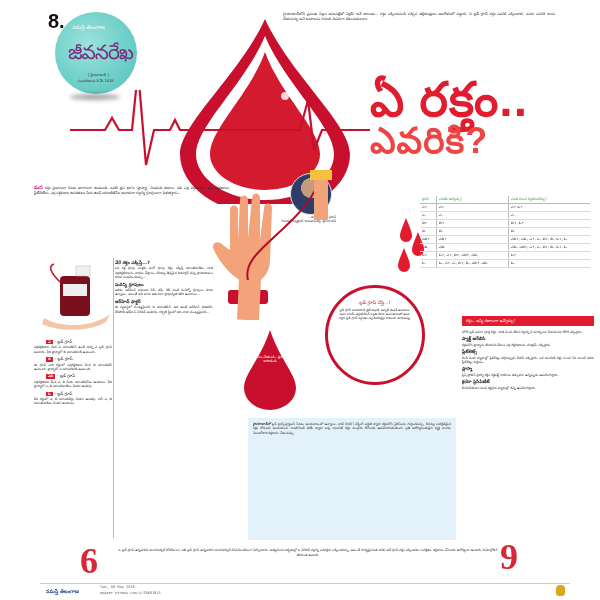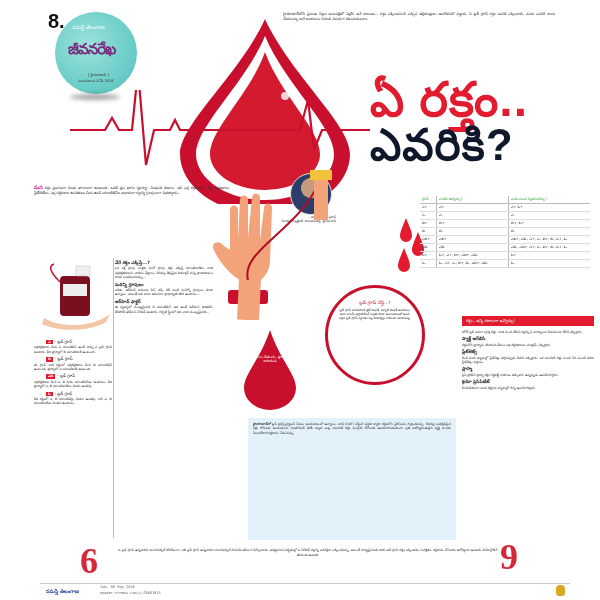--- a/index.html
+++ b/index.html
@@ -5,26 +5,26 @@
   * { box-sizing: border-box; margin: 0; padding: 0; }
   html, body { width: 600px; height: 600px; background: #ffffff; overflow: hidden; }
   body { font-family: "DejaVu Sans", sans-serif; color: #222; position: relative; }
   .abs { position: absolute; }
   .tiny { font-size: 3.2px; line-height: 4.4px; color: #333; text-align: justify; }
   .small { font-size: 3.6px; line-height: 4.8px; color: #333; text-align: justify; }
   .page-num { left: 48px; top: 10px; font-size: 20px; font-weight: bold; color: #111; font-family: "Liberation Sans", sans-serif; }
   .logo-circle { left: 55px; top: 12px; width: 82px; height: 82px; border-radius: 50%; background: radial-gradient(circle at 40% 40%, #9be3dc, #4fbfba); }
   .logo-shadow { left: 70px; top: 94px; width: 50px; height: 6px; border-radius: 50%; background: rgba(0,0,0,0.35); filter: blur(2px); }
   .logo-sub { left: 72px; top: 24px; font-size: 5px; color: #fff; font-style: italic; }
-  .logo-title { left: 68px; top: 40px; font-size: 15px; font-weight: bold; color: #7a2a7e; letter-spacing: -1px; }
+  .logo-title { left: 68px; top: 40px; font-size: 20px; font-weight: normal; color: #7a2a7e; letter-spacing: -1px; }
   .logo-city { left: 88px; top: 73px; font-size: 3.5px; color: #333; }
   .logo-date { left: 78px; top: 79px; font-size: 3.5px; color: #333; }
   .intro-text { left: 283px; top: 12px; width: 272px; }
   .headline1 { left: 370px; top: 72px; font-size: 48px; font-weight: bold; color: #e31b2e; font-family: "Liberation Sans", sans-serif; letter-spacing: 1px; }
-  .headline2 { left: 370px; top: 120px; font-size: 44px; font-weight: bold; color: #0f172a; font-family: "Liberation Sans", sans-serif; letter-spacing: 1px; }
+  .headline2 { left: 370px; top: 120px; font-size: 36px; font-weight: bold; color: #ef4444; font-family: "Liberation Sans", sans-serif; letter-spacing: 1px; }
   .drop-main { left: 160px; top: 14px; }
   .ecg { left: 70px; top: 90px; }
   .doctor-photo { left: 290px; top: 173px; width: 42px; height: 42px; border-radius: 50%; background: radial-gradient(circle at 50% 35%, #c69a7d 0 30%, #2d3d6a 31% 100%); border: 1px solid #ddd; }
   .doctor-caption { left: 276px; top: 215px; width: 60px; font-size: 3px; line-height: 4px; text-align: right; color: #333; }
   .main-intro { left: 34px; top: 185px; width: 196px; }
   .main-intro .lead { color: #d0138a; font-weight: bold; font-size: 5px; }
   .table-box { left: 420px; top: 196px; width: 170px; }
   table.bg { border-collapse: collapse; width: 100%; font-size: 3.4px; color: #333; }
   table.bg th { color: #3aa13a; font-weight: normal; text-align: left; padding: 1px 2px; border-bottom: 1px solid #bbb; }
   table.bg td { padding: 1px 2px; border-bottom: 1px solid #ddd; vertical-align: top; }

